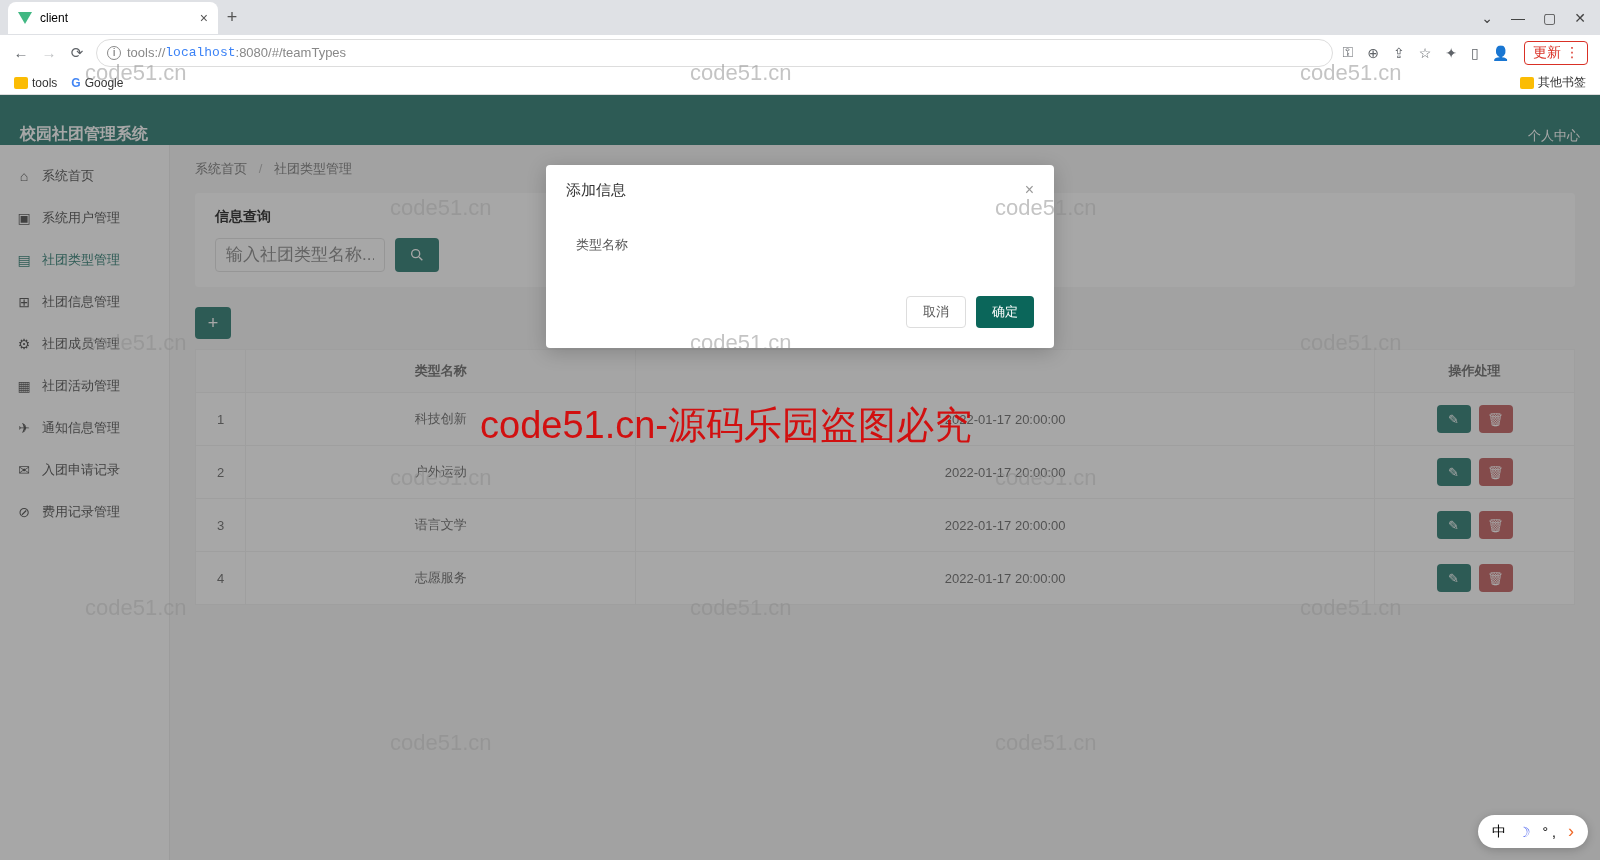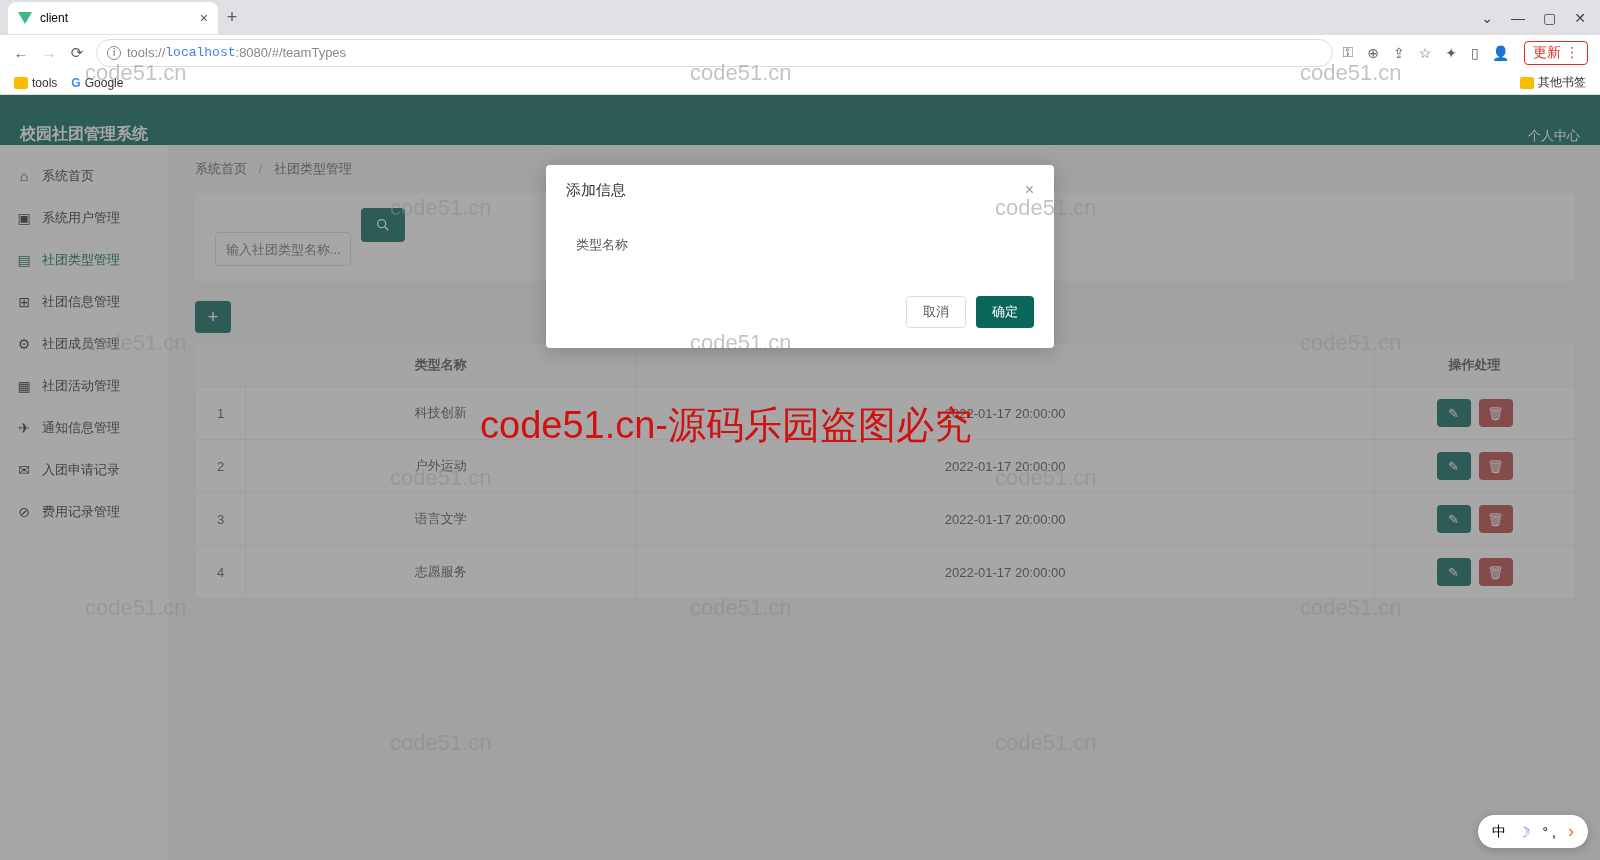--- a/index.html
+++ b/index.html
@@ -40,21 +40,21 @@
 .side-icon { width: 16px; text-align: center; font-size: 14px; }
 
 .main { flex: 1; padding: 15px 25px; overflow: auto; }
 .breadcrumb { font-size: 13px; color: #666; margin-bottom: 15px; }
 .breadcrumb span { cursor: pointer; }
 .breadcrumb .sep { color: #aaa; margin: 0 8px; }
 
 .panel { background: #fff; border-radius: 4px; padding: 15px 20px; margin-bottom: 20px; }
 .panel-title { font-size: 14px; font-weight: bold; margin-bottom: 12px; }
 .search-row { display: flex; gap: 10px; }
-.search-input { width: 136px; height: 34px; border: 1px solid #ddd; border-radius: 4px; padding: 0 10px; font-size: 13px; margin-top: 24px; }
+.search-input { width: 170px; height: 34px; border: 1px solid #ddd; border-radius: 4px; padding: 0 10px; font-size: 17px; }
 .btn { border: none; border-radius: 4px; cursor: pointer; display: inline-flex; align-items: center; justify-content: center; font-size: 13px; }
 .btn-teal { background: #0b665a; color: #fff; }
 .btn-search { width: 44px; height: 34px; }
 .btn-add { width: 36px; height: 32px; font-size: 18px; margin-bottom: 10px; }
 .btn-icon-sm { width: 34px; height: 28px; font-size: 13px; }
 .btn-red { background: #b84747; color: #fff; }
 
 .table { width: 100%; border-collapse: collapse; background: #fff; }
 .table th, .table td { border: 1px solid #eee; padding: 12px; font-size: 13px; text-align: center; color: #555; }
 .table th { background: #fafafa; font-weight: 600; }
@@ -187,20 +187,21 @@
   </div>
 
   <div class="main">
     <div class="breadcrumb">
       <span>系统首页</span>
       <span class="sep">/</span>
       <span>社团类型管理</span>
     </div>
 
     <div class="panel">
+      <div class="panel-title">信息查询</div>
       <div class="search-row">
         <input class="search-input" placeholder="输入社团类型名称..." style="">
         <button class="btn btn-teal btn-search">
           <svg width="16" height="16" viewBox="0 0 24 24" fill="none" stroke="#fff" stroke-width="2">
               <circle cx="10" cy="10" r="6"></circle>
               <line x1="20" y1="20" x2="15" y2="15"></line>
             </svg>
         </button>
       </div>
     </div>

